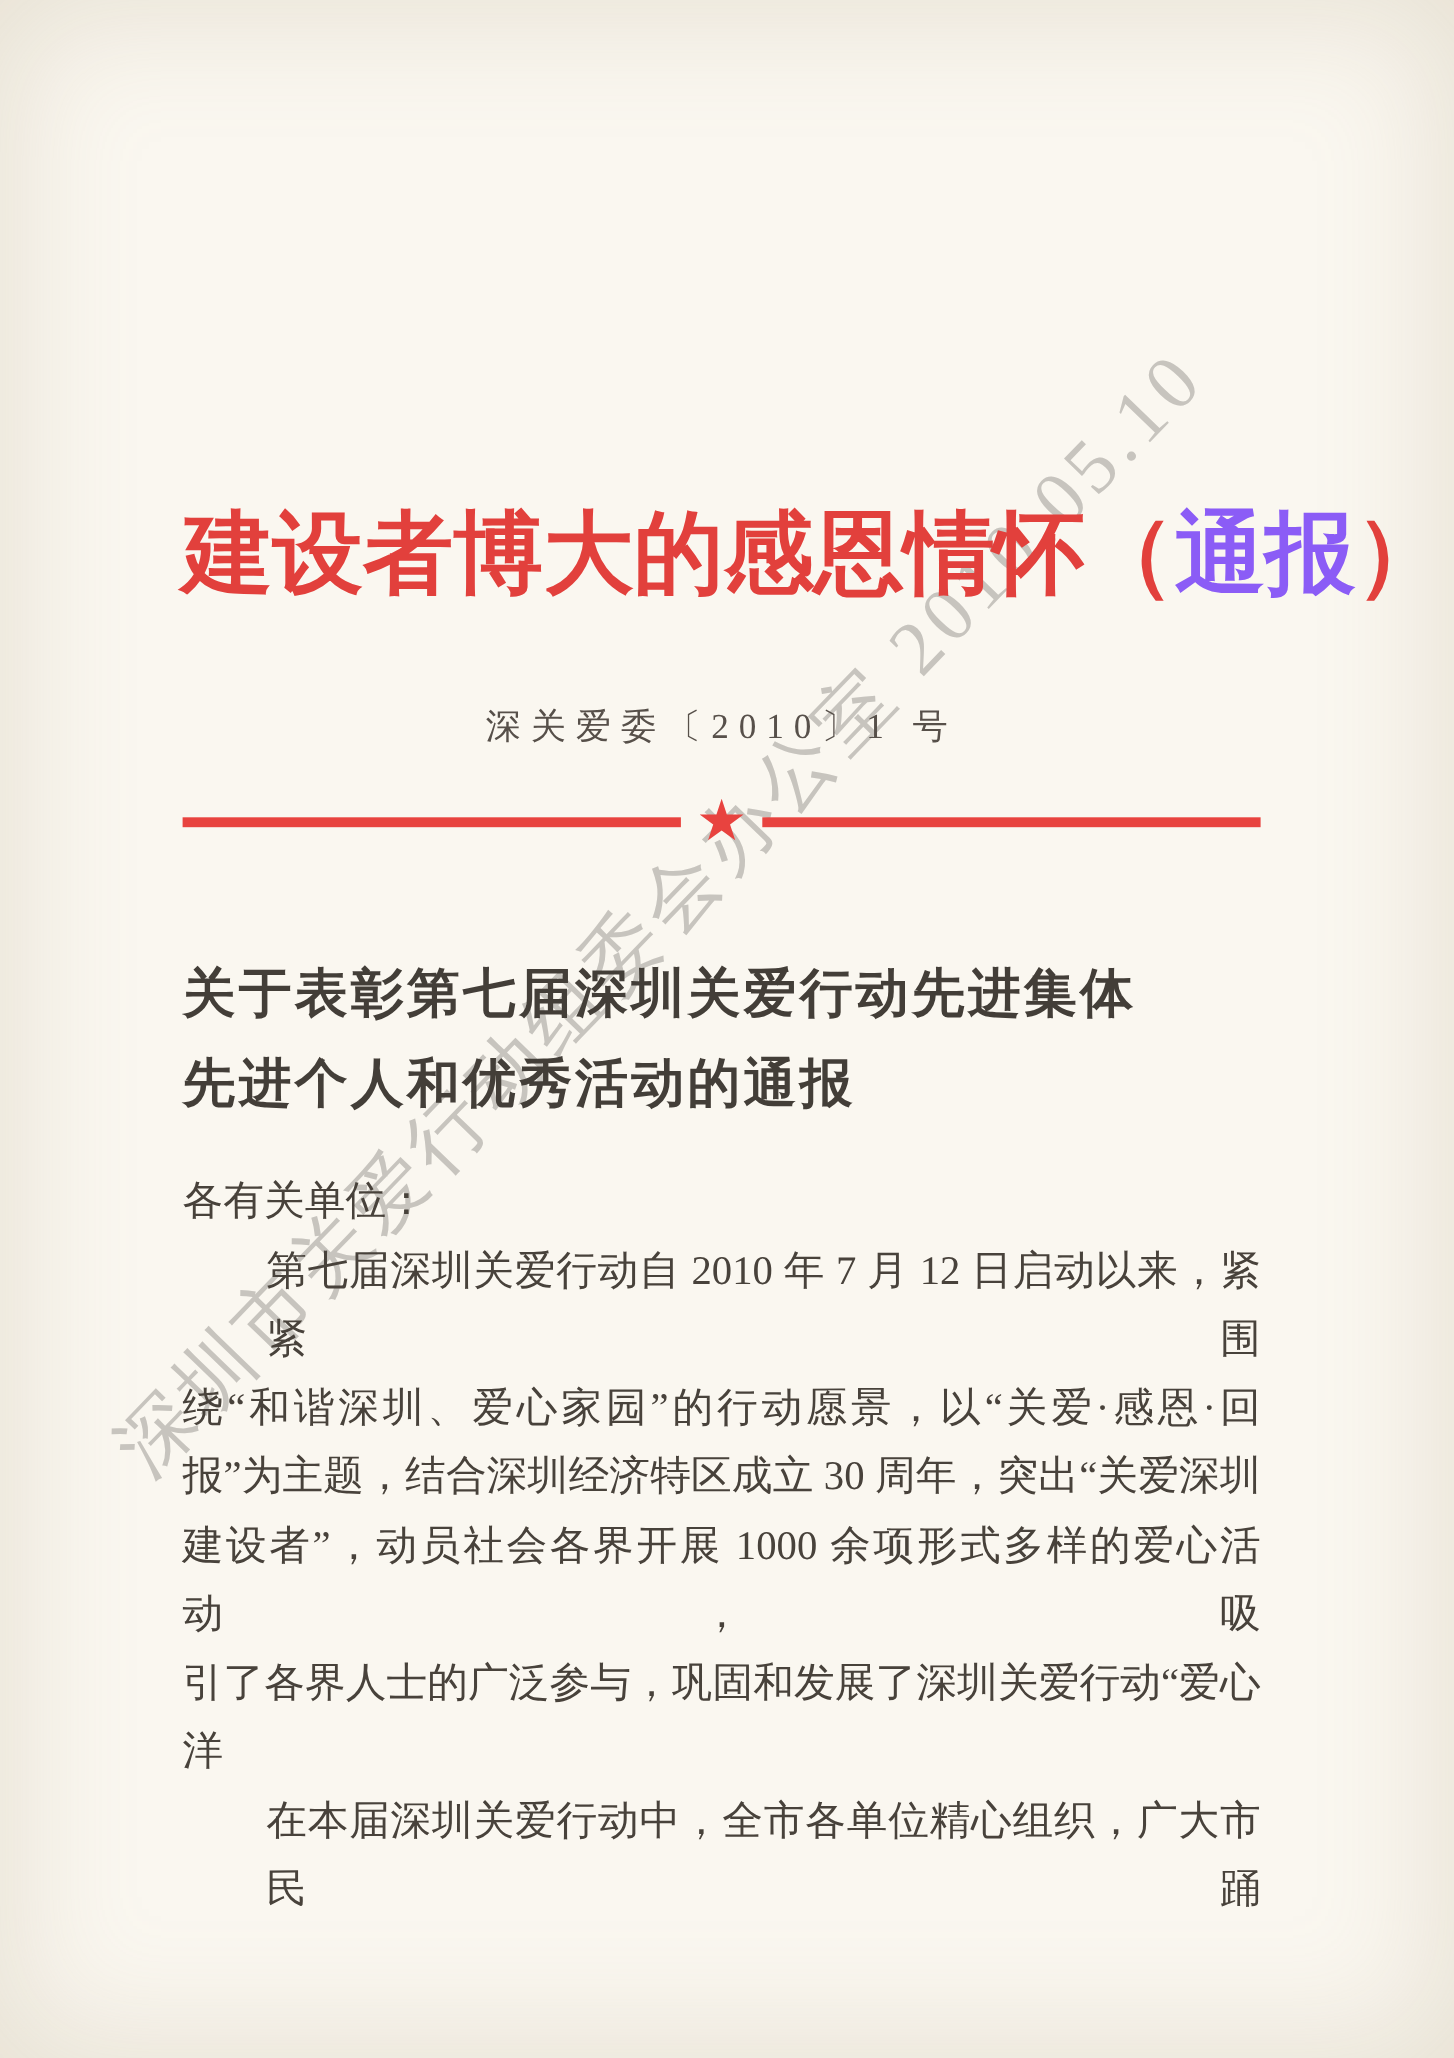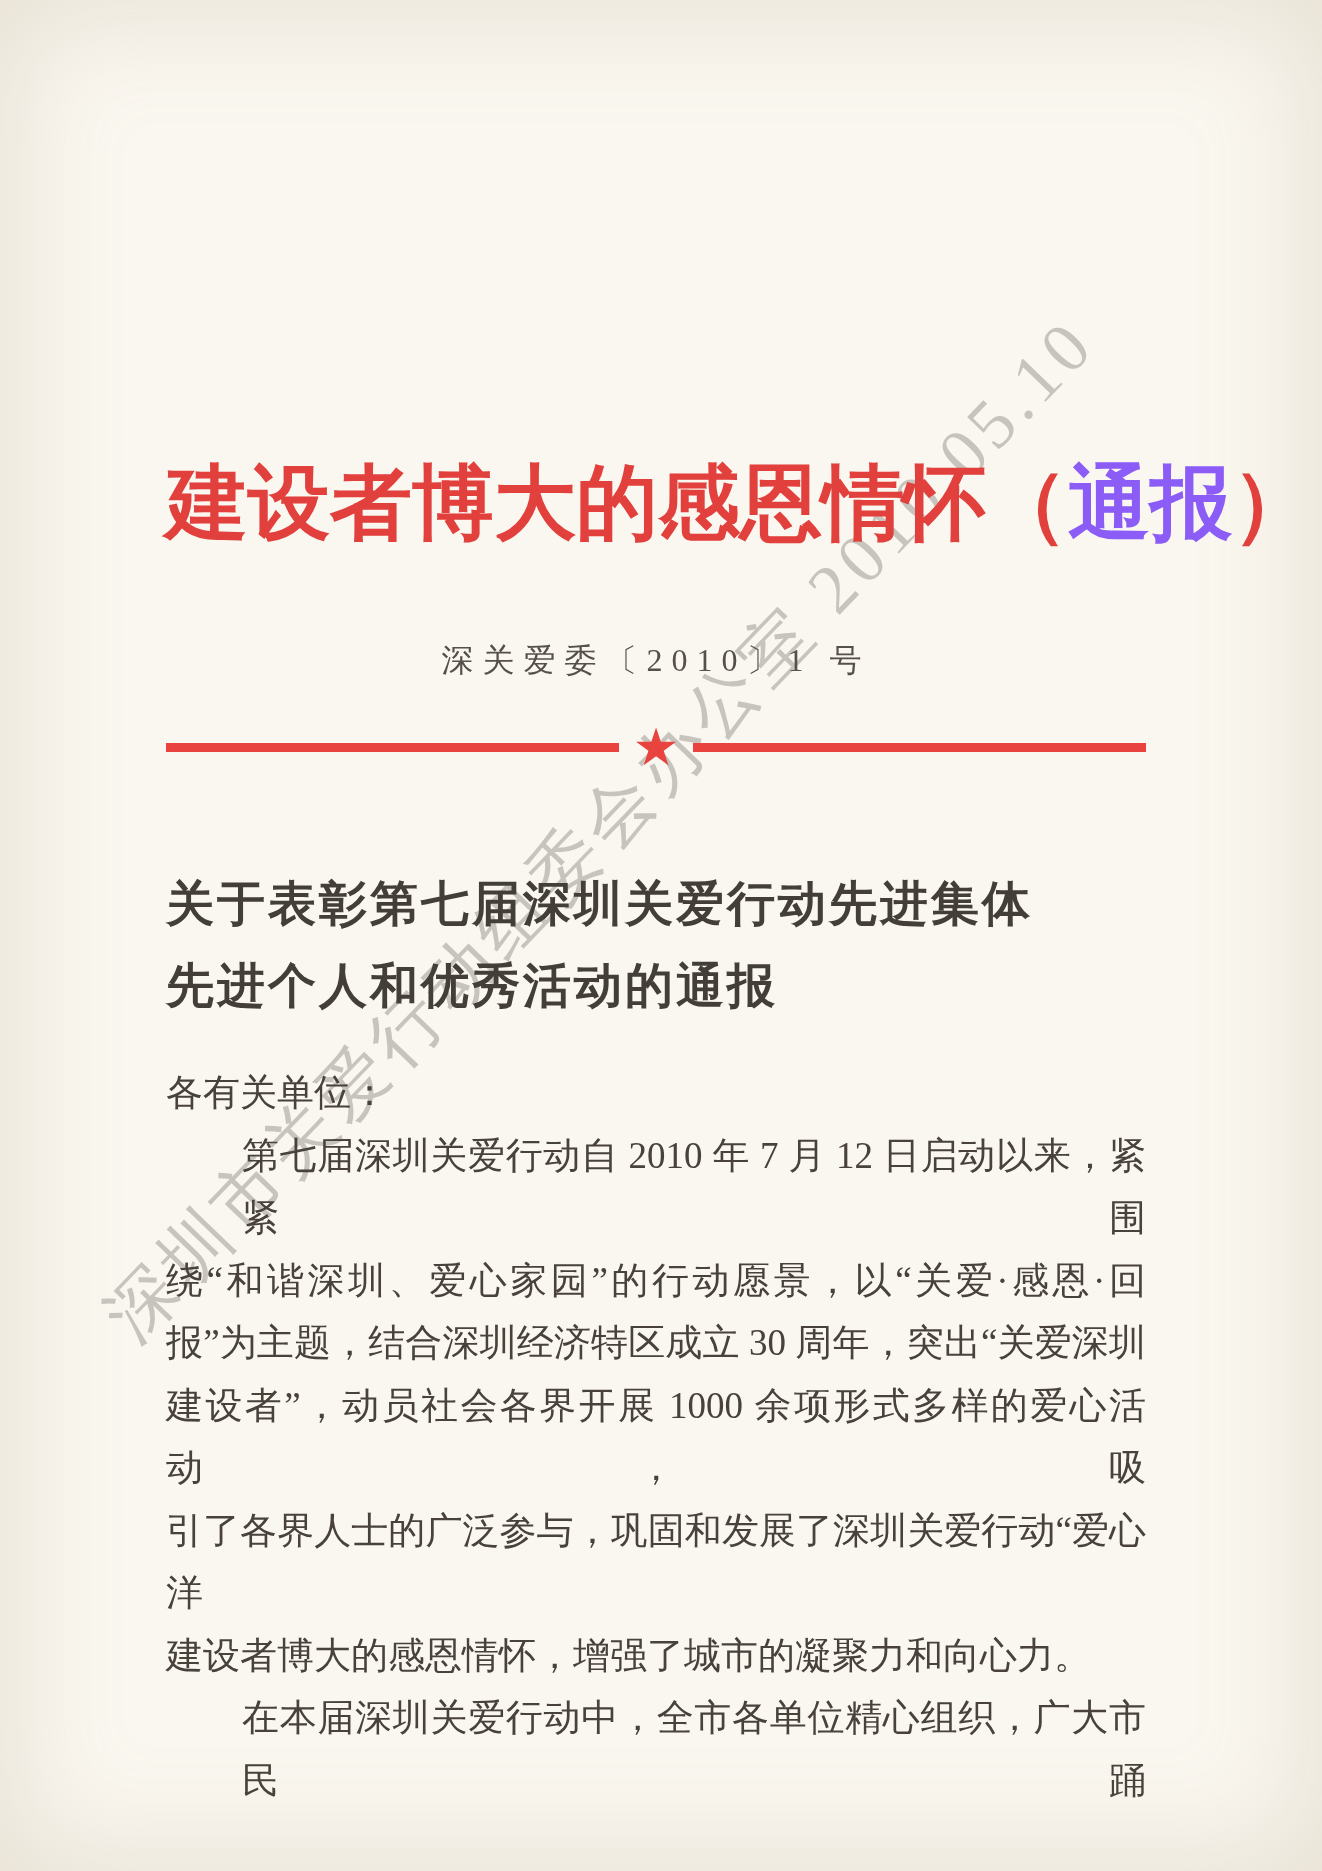--- a/index.html
+++ b/index.html
@@ -122,20 +122,19 @@
     </div>
 
     <div class="body-text">
       <div class="bodyline left">各有关单位：</div>
 
       <div class="bodyline indent">第七届深圳关爱行动自 2010 年 7 月 12 日启动以来，紧紧围</div>
       <div class="bodyline">绕“和谐深圳、爱心家园”的行动愿景，以“关爱·感恩·回</div>
       <div class="bodyline">报”为主题，结合深圳经济特区成立 30 周年，突出“关爱深圳</div>
       <div class="bodyline">建设者”，动员社会各界开展 1000 余项形式多样的爱心活动，吸</div>
       <div class="bodyline">引了各界人士的广泛参与，巩固和发展了深圳关爱行动“爱心洋</div>
-      <div class="bodyline left">建设者博大的感恩情怀，增强了城市的凝聚力和向心力。</div>
 
       <div class="bodyline indent">在本届深圳关爱行动中，全市各单位精心组织，广大市民踊</div>
 
     </div>
 
   </div>
 </div>
 
 </body></html>

